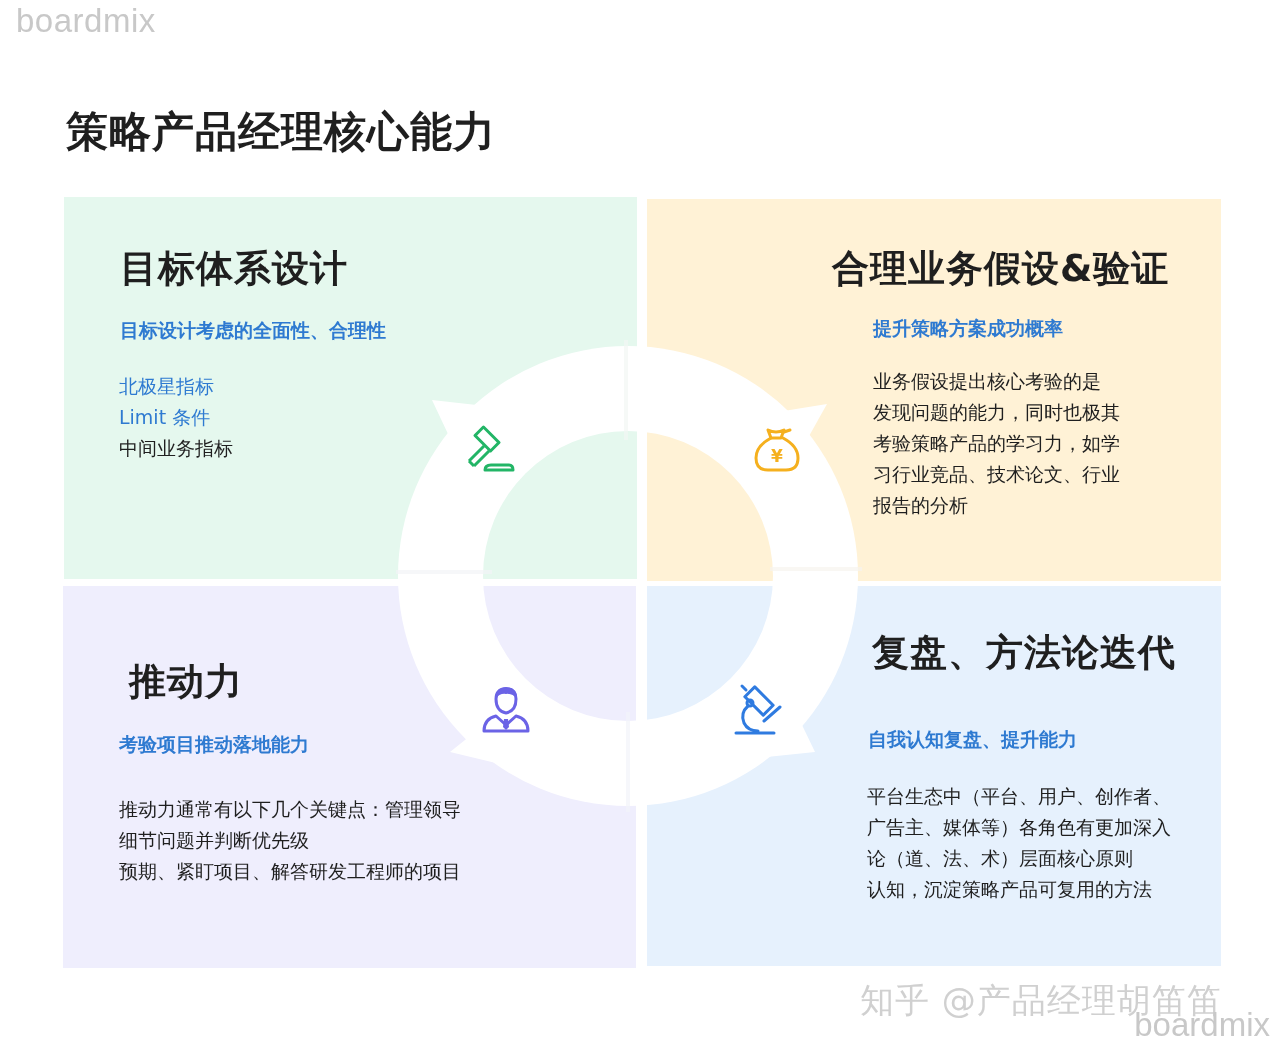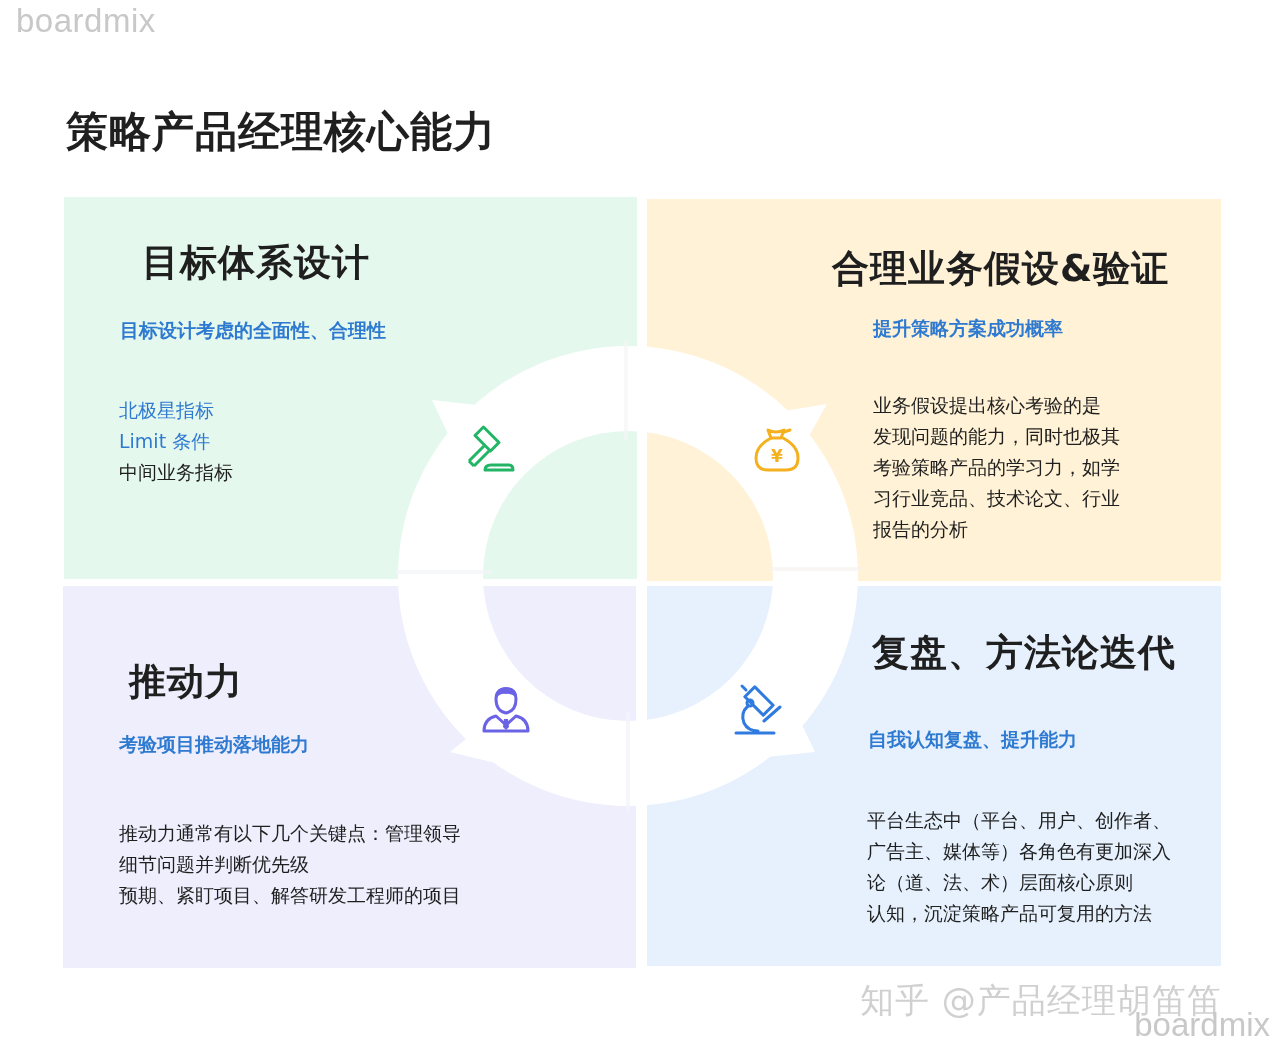--- a/index.html
+++ b/index.html
@@ -33,21 +33,21 @@
     .quad { position: absolute; }
     .q-tl { left: 64px; top: 197px; width: 573px; height: 382px; background: #e5f8ee; }
     .q-tr { left: 647px; top: 199px; width: 574px; height: 382px; background: #fff2d6; }
     .q-bl { left: 63px; top: 586px; width: 573px; height: 382px; background: #efeefd; }
     .q-br { left: 647px; top: 586px; width: 574px; height: 380px; background: #e6f1fd; }
 
     .ring { position: absolute; left: 0; top: 0; width: 1280px; height: 1053px; pointer-events: none; }
 
     .q-title { position: absolute; font-size: 37px; font-weight: bold; color: #1f1f1f; white-space: nowrap; letter-spacing: 1px; }
     .q-sub { position: absolute; font-size: 19px; color: #2e7ad1; white-space: nowrap; font-weight: bold; }
-    .q-body { position: absolute; font-size: 19px; line-height: 31px; color: #1f1f1f; margin-top: 24px; }
+    .q-body { position: absolute; font-size: 19px; line-height: 31px; color: #1f1f1f; }
     .q-body div { white-space: nowrap; }
     .blue-line { color: #2e7ad1; }
 
     .icon { position: absolute; }
   </style>
 </head>
 <body>
 
 <div class="wm-top">boardmix</div>
 <div class="page-title">策略产品经理核心能力</div>
@@ -72,21 +72,21 @@
     <polygon points="450,752 515,700 525,770"></polygon>
     <polygon points="815,752 738,760 790,700"></polygon>
   </g>
 
   <rect x="624" y="340" width="4" height="100" fill="#f2f7f4" opacity="0.7"></rect>
   <rect x="396" y="570" width="96" height="4" fill="#f2f4f7" opacity="0.7"></rect>
   <rect x="770" y="567" width="92" height="4" fill="#f7f4ee" opacity="0.7"></rect>
   <rect x="626" y="712" width="4" height="100" fill="#f2f4f9" opacity="0.7"></rect>
 </svg>
 
-<div class="q-title" style="left:120px; top:238px;margin-left:22px;">目标体系设计</div>
+<div class="q-title" style="left:120px; top:244px;">目标体系设计</div>
 <div class="q-sub" style="left:120px; top:318px;">目标设计考虑的全面性、合理性</div>
 <div class="q-body" style="left:119px; top:371px;">
   <div class="blue-line">北极星指标</div>
   <div class="blue-line">Limit 条件</div>
   <div>中间业务指标</div>
 </div>
 <svg class="icon" style="left:465px; top:424px;" width="52" height="52" viewBox="0 0 52 52">
   <g fill="none" stroke="#22b566" stroke-width="3" stroke-linejoin="round">
     <rect x="16" y="4" width="12" height="22" transform="rotate(-45 22 15)"></rect>
     <line x1="19" y1="22" x2="4" y2="37"></line>

